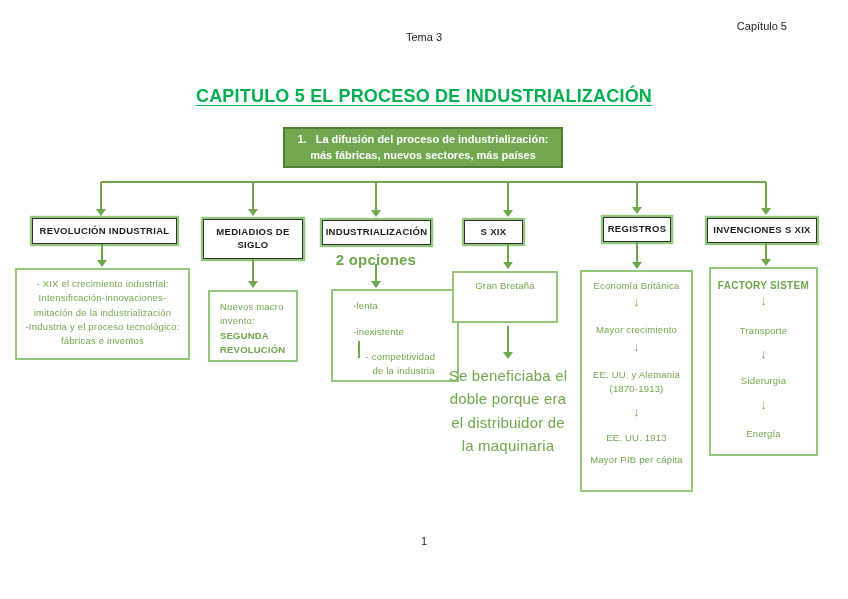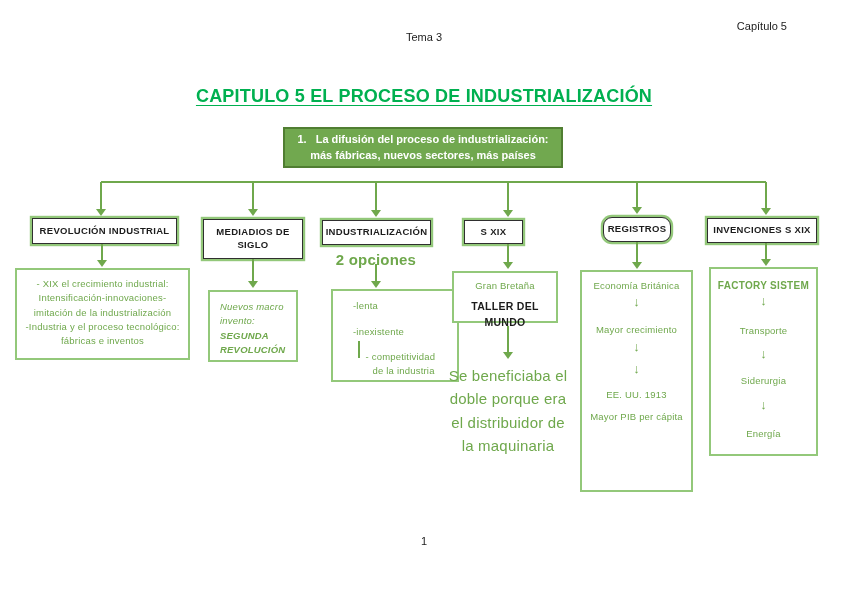--- a/index.html
+++ b/index.html
@@ -111,37 +111,37 @@
     </div>
   <div class="abs varrow" style="left:760px; top:182px; height:33px;">
       <div class="shaft"></div>
       <div class="head"></div>
     </div>
 
   <div class="abs hdrbox" style="left:32px;  top:218px; width:145px; height:26px;">REVOLUCIÓN INDUSTRIAL</div>
   <div class="abs hdrbox" style="left:203px; top:219px; width:100px; height:40px; padding:0 10px;">MEDIADIOS DE SIGLO</div>
   <div class="abs hdrbox" style="left:322px; top:220px; width:109px; height:25px;">INDUSTRIALIZACIÓN</div>
   <div class="abs hdrbox" style="left:464px; top:220px; width:59px;  height:24px;">S XIX</div>
-  <div class="abs hdrbox" style="left:603px; top:217px; width:68px;  height:25px;border-radius:9px;">REGISTROS</div>
+  <div class="abs hdrbox" style="left:603px; top:217px; width:68px;  height:25px;">REGISTROS</div>
   <div class="abs hdrbox" style="left:707px; top:218px; width:110px; height:25px;">INVENCIONES S XIX</div>
 
   <div class="abs varrow" style="left:96px; top:244px; height:23px;">
       <div class="shaft"></div>
       <div class="head"></div>
     </div>
   <div class="abs cbox center" style="left:15px; top:268px; width:175px; height:92px; padding:7px 7px;">
     <div>- XIX el crecimiento industrial: Intensificación-innovaciones-imitación de la industrialización</div>
     <div style="margin-bottom:8px;">-Industria y el proceso tecnológico: fábricas e inventos</div>
   </div>
 
   <div class="abs varrow" style="left:247px; top:259px; height:29px;">
       <div class="shaft"></div>
       <div class="head"></div>
     </div>
-  <div class="abs cbox" style="left:208px; top:290px; width:90px; height:72px; padding:8px 4px 0 10px;font-style:italic;">
+  <div class="abs cbox" style="left:208px; top:290px; width:90px; height:72px; padding:8px 4px 0 10px;">
     <div>Nuevos macro invento:</div>
     <div class="boldgreen">SEGUNDA REVOLUCIÓN</div>
   </div>
 
   <div class="abs note opciones center" style="left:326px; top:248px; width:100px;">2 opciones</div>
   <div class="abs varrow" style="left:370px; top:264px; height:24px;">
       <div class="shaft"></div>
       <div class="head"></div>
     </div>
   <div class="abs cbox" style="left:331px; top:289px; width:128px; height:93px; padding:8px 4px 0 20px;">
@@ -155,37 +155,37 @@
       </div>
     </div>
   </div>
 
   <div class="abs varrow" style="left:502px; top:244px; height:25px;">
       <div class="shaft"></div>
       <div class="head"></div>
     </div>
   <div class="abs cbox center" style="left:452px; top:271px; width:106px; height:52px; padding-top:6px;">
     <div>Gran Bretaña</div>
-    <div style="color:var(--ink); font-weight:bold; font-size:10.5px; margin-top:6px; letter-spacing:.3px;">TALLER DEL MUNDO</div>
   </div>
   <div class="abs varrow" style="left:502px; top:326px; height:33px;">
       <div class="shaft"></div>
       <div class="head"></div>
     </div>
   <div class="abs note center" style="left:445px; top:364px; width:126px;">Se beneficiaba el doble porque era el distribuidor de la maquinaria</div>
 
   <div class="abs varrow" style="left:631px; top:242px; height:27px;">
       <div class="shaft"></div>
       <div class="head"></div>
     </div>
   <div class="abs cbox center" style="left:580px; top:270px; width:113px; height:222px; padding:7px 5px 0 5px;">
     <div>Economía Británica</div>
     <div class="dglyph" style="margin-top:2px;">↓</div>
     <div style="margin-top:15px;">Mayor crecimiento</div>
     <div class="dglyph" style="margin-top:2px;">↓</div>
+    <div style="margin-top:15px;">EE. UU. y Alemania (1870-1913)</div>
     <div class="dglyph" style="margin-top:9px;">↓</div>
     <div style="margin-top:13px;">EE. UU. 1913</div>
     <div style="margin-top:8px;">Mayor PIB per cápita</div>
   </div>
 
   <div class="abs varrow" style="left:760px; top:243px; height:23px;">
       <div class="shaft"></div>
       <div class="head"></div>
     </div>
   <div class="abs cbox center" style="left:709px; top:267px; width:109px; height:189px; padding:9px 4px 0 4px;">

